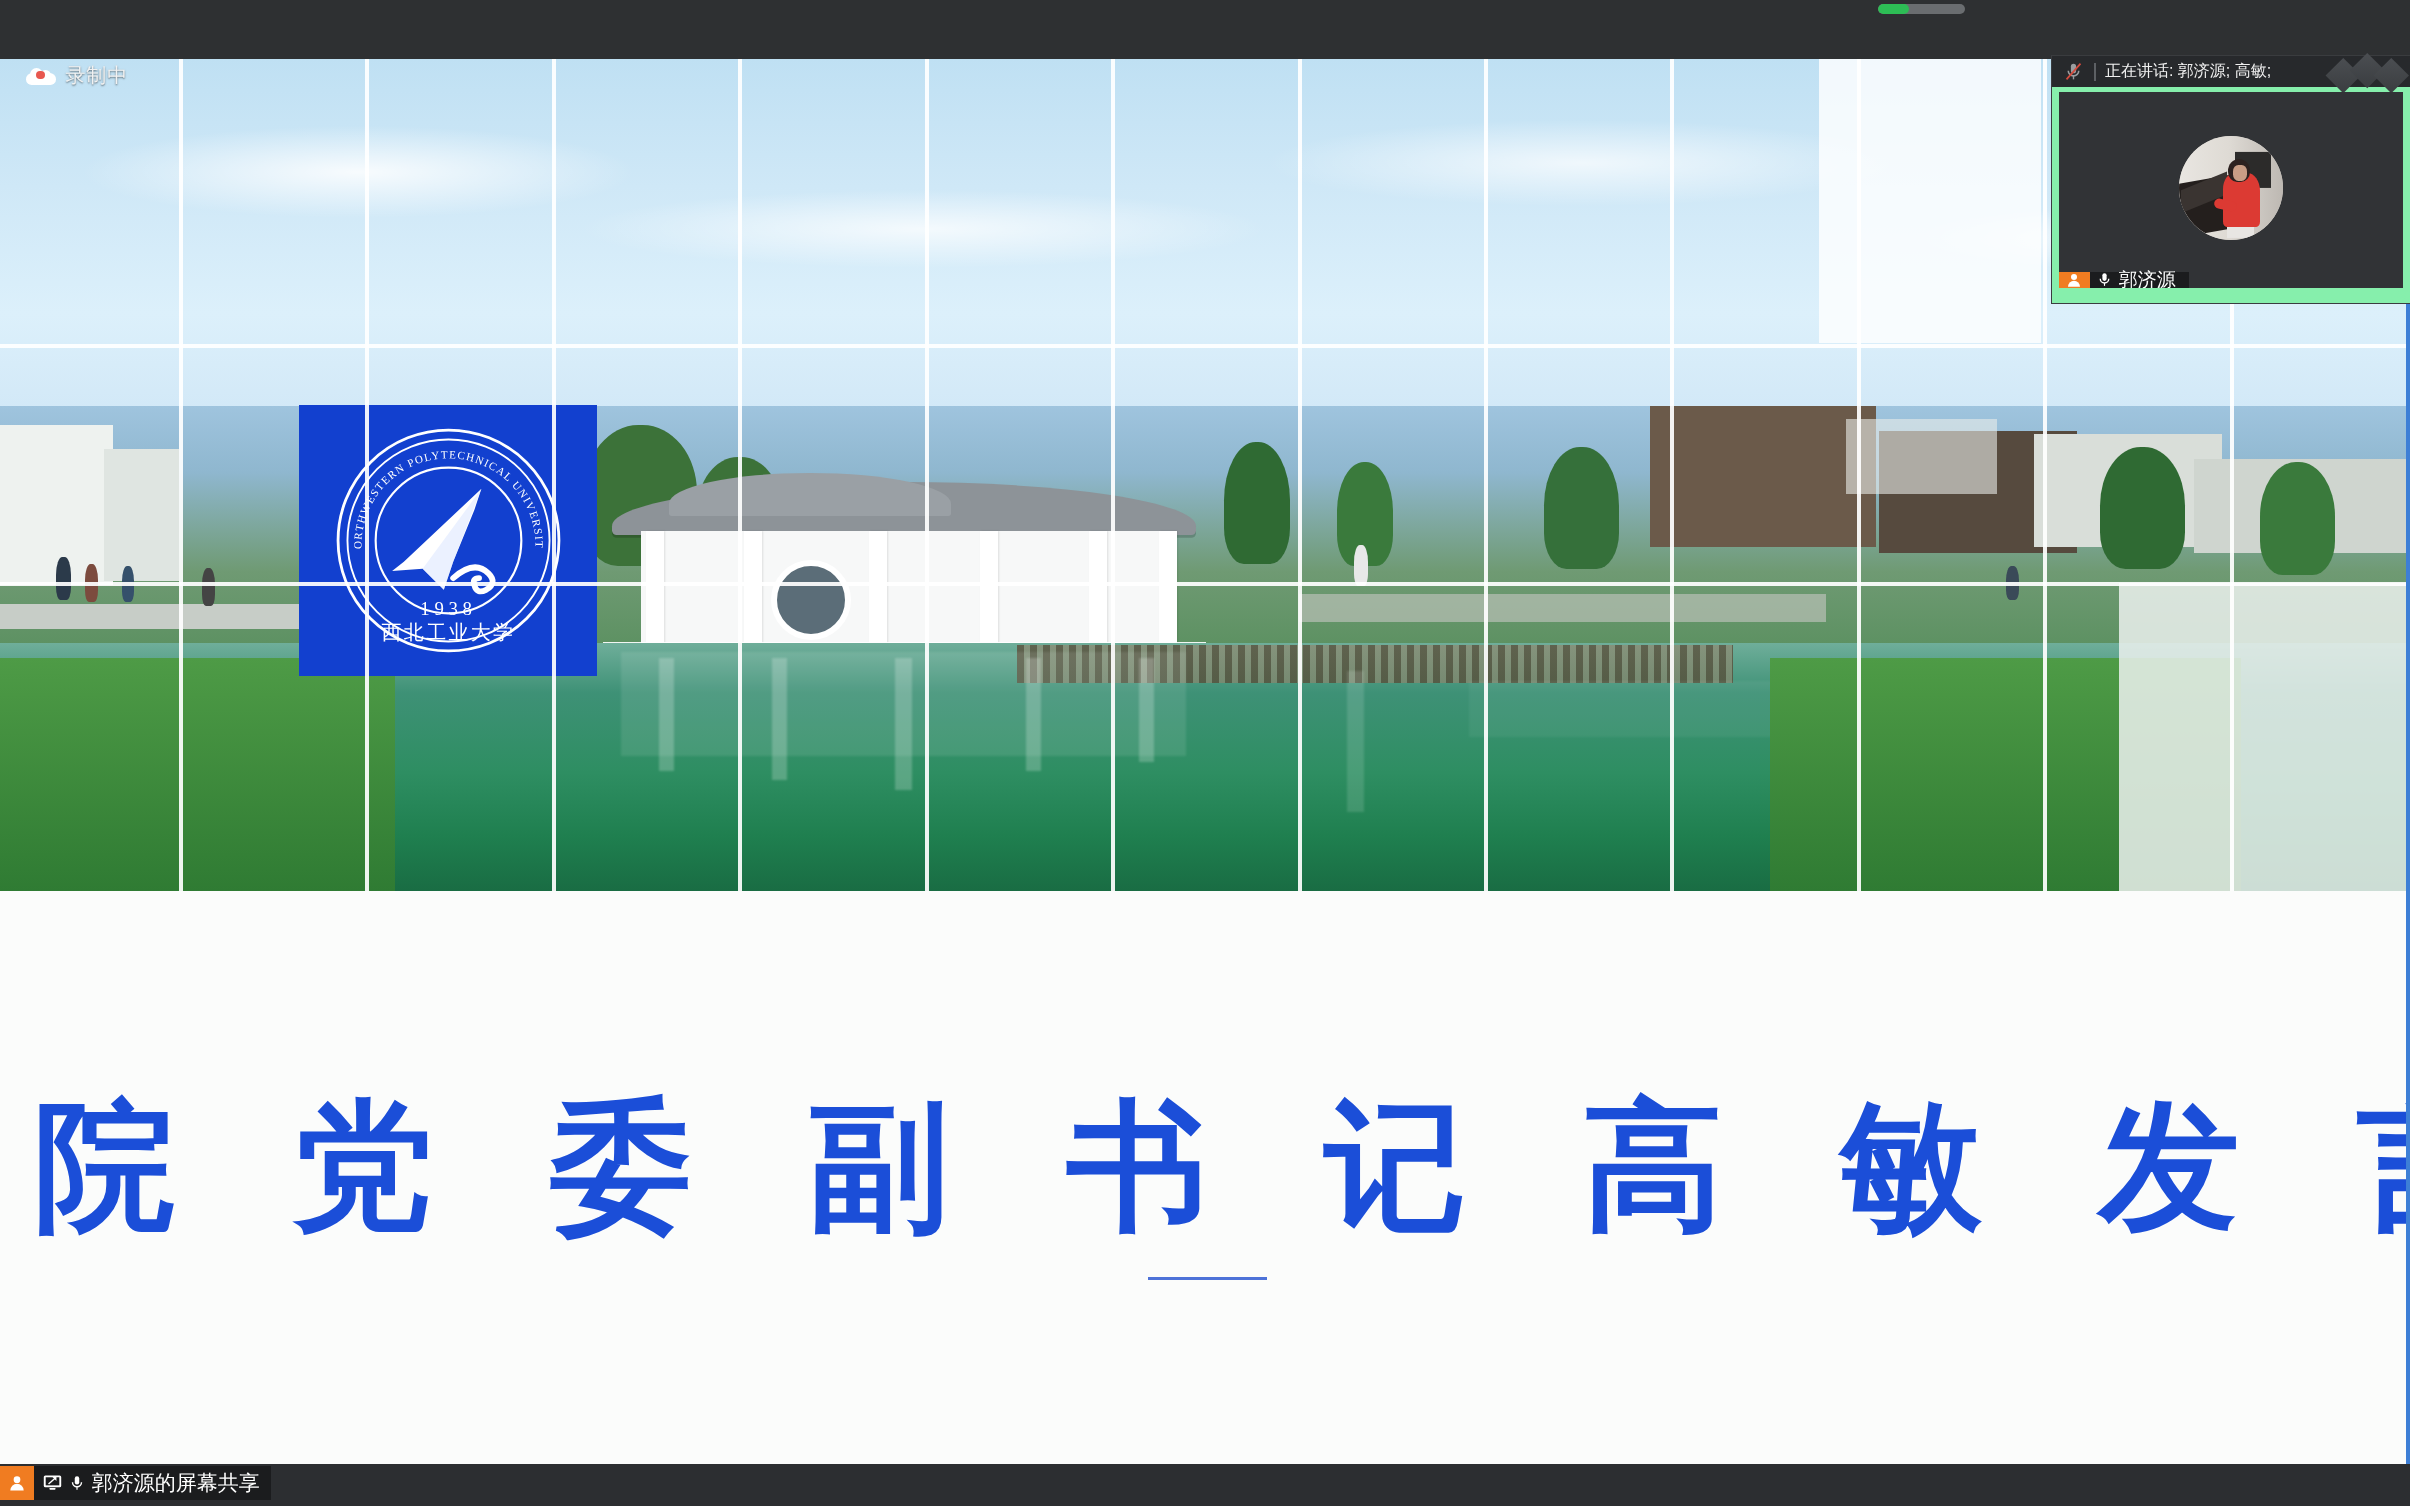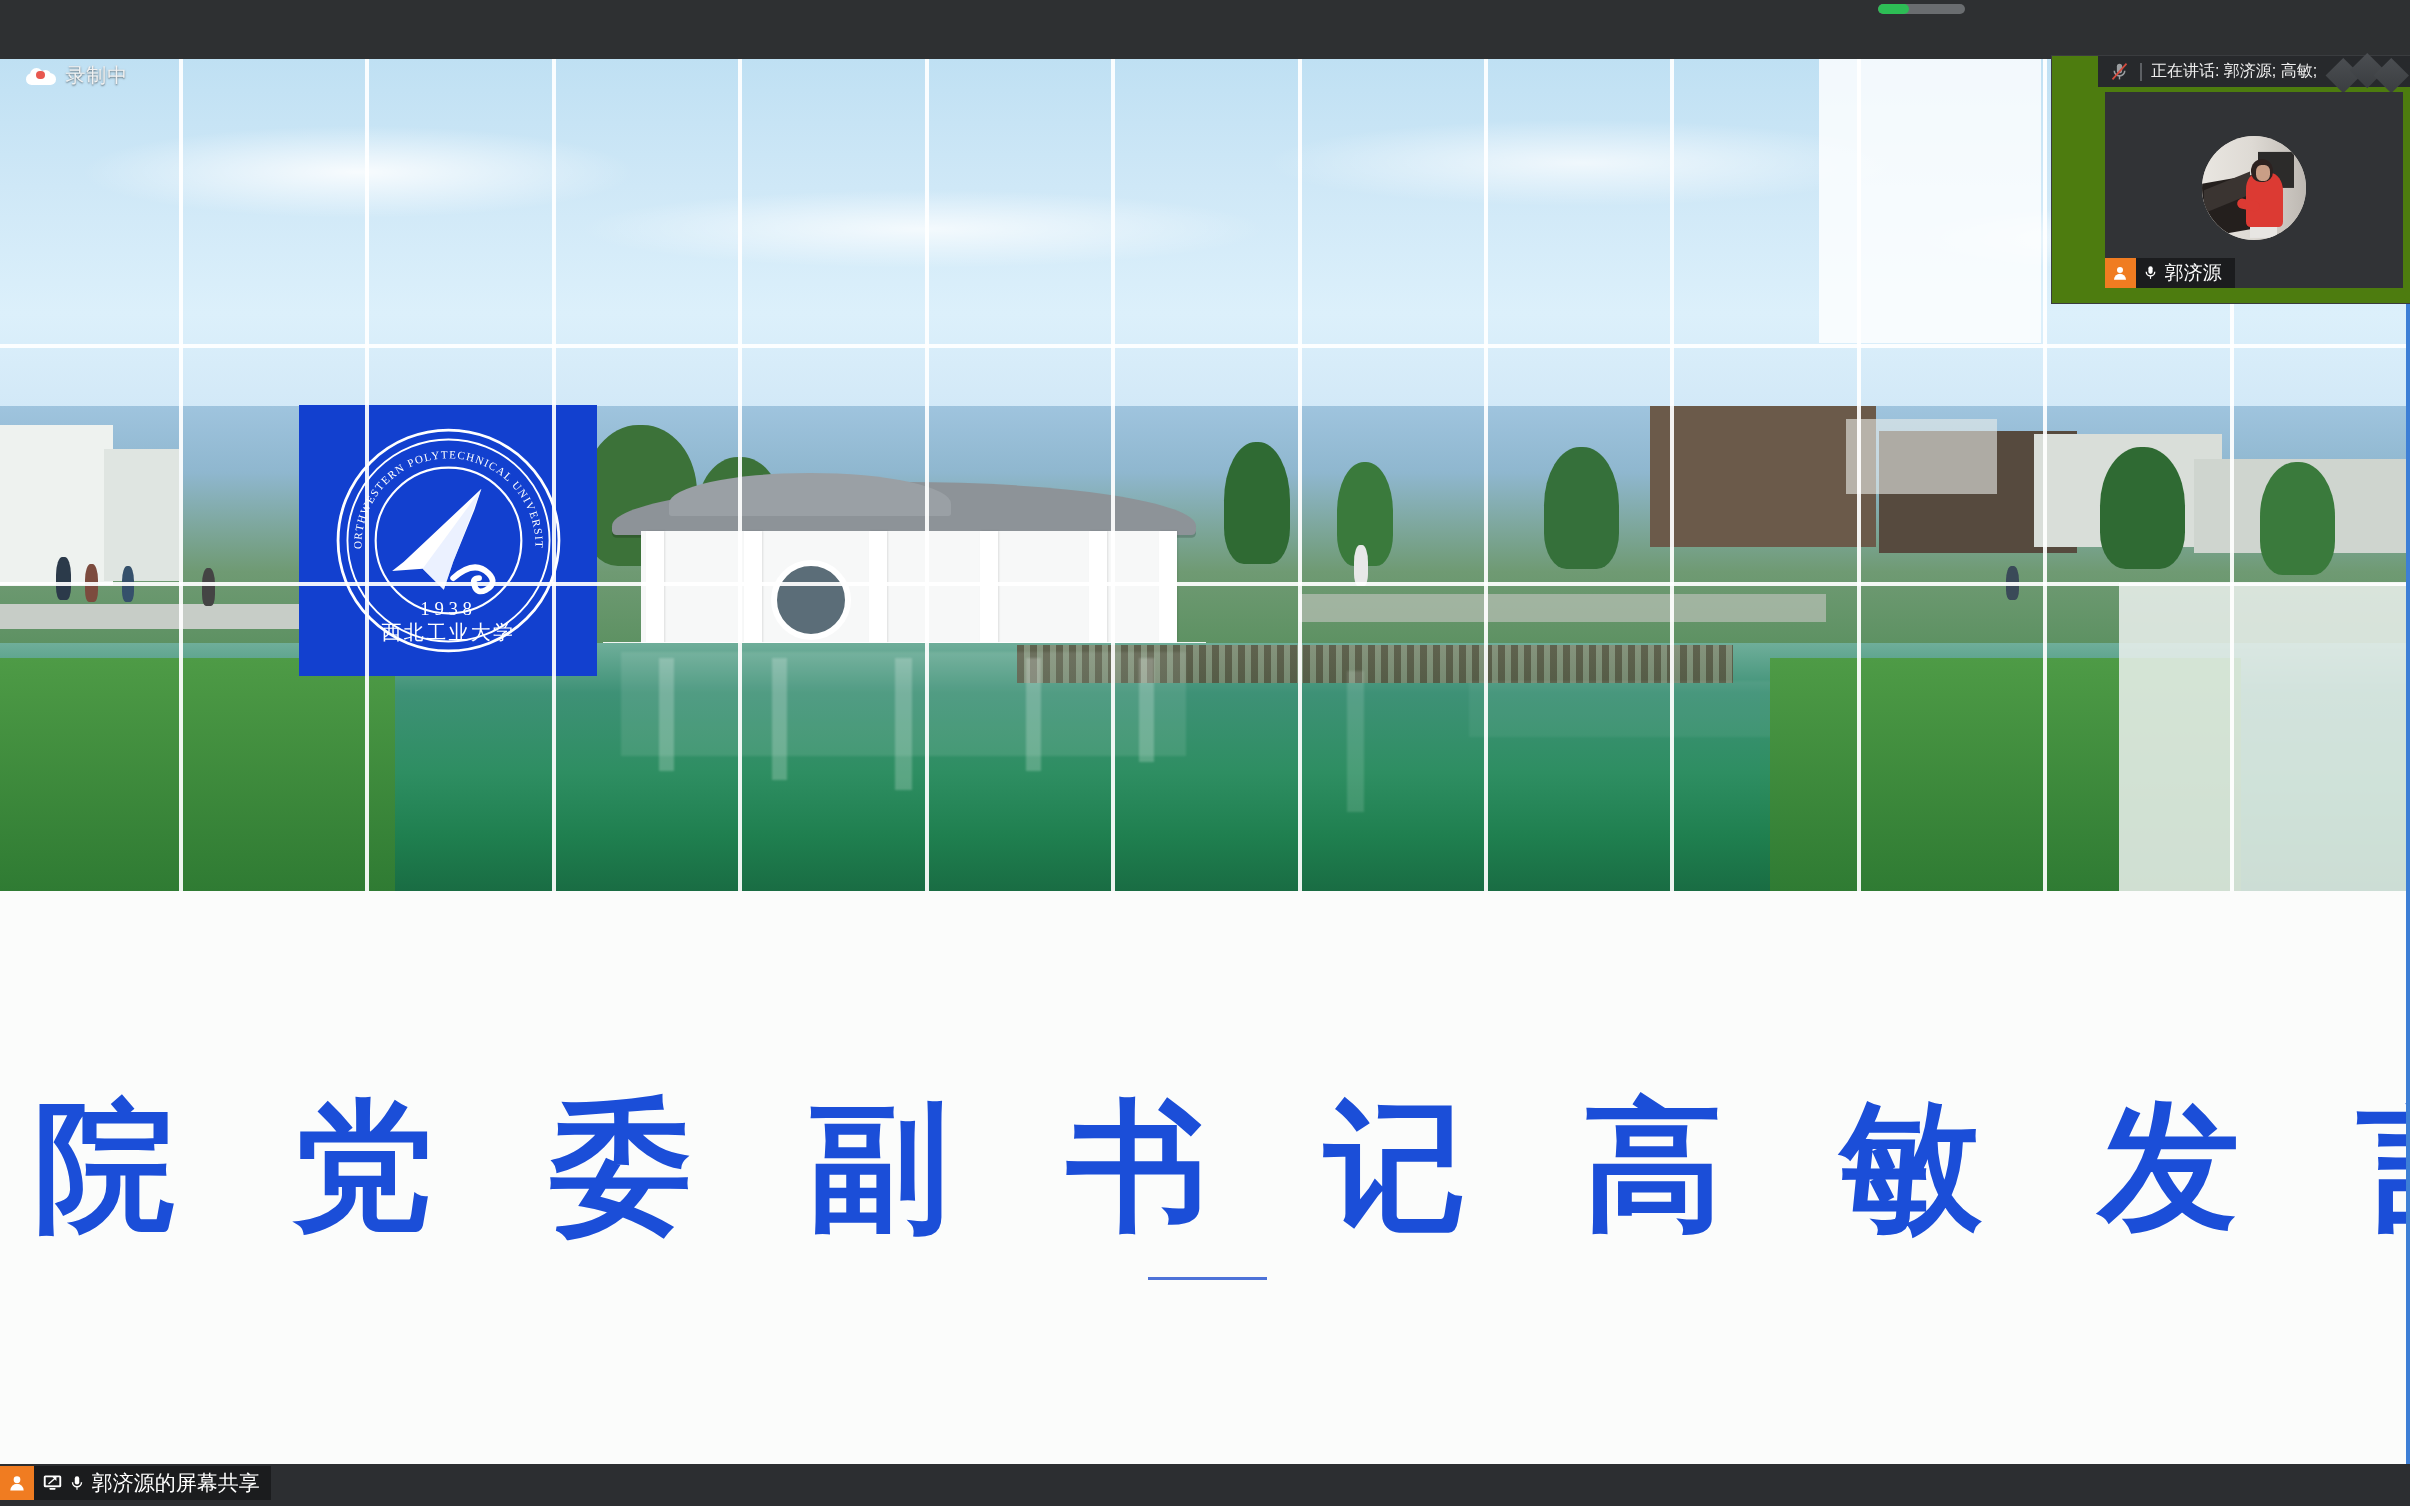--- a/index.html
+++ b/index.html
@@ -263,25 +263,24 @@
     color: #ffffff;
     font-size: 21px;
     white-space: nowrap;
   }
 
   
   .speaker-panel {
     position: absolute;
     left: 2051px; top: 55px;
     width: 360px; height: 249px;
-    background: #4d7c0f;
+    background: #86efac;
     z-index: 70;
     border: 0.9px solid #3a3c3f;
     box-sizing: border-box;
-    padding-left: 46px;
   }
   .speaker-head {
     position: relative;
     height: 31px;
     display: flex; align-items: center;
     background: #27292c;
     padding-left: 11.3px;
     gap: 9.4px;
   }
   .mic-muted-icon { width: 21px; height: 21px; position: relative; flex: none; }
@@ -326,21 +325,21 @@
   .av-body { position: absolute; left: 42%; top: 36%; width: 36%; height: 52%; background: #dc3a33; border-radius: 30% 34% 10% 10%; }
   .av-head { position: absolute; left: 47%; top: 22%; width: 21%; height: 23%; background: #2d2220; border-radius: 50% 50% 42% 42%; }
   .av-face { position: absolute; left: 52%; top: 28%; width: 13%; height: 16%; background: #c99e86; border-radius: 40%; }
   .av-arm  { position: absolute; left: 34%; top: 62%; width: 22%; height: 10%; background: #dc3a33; border-radius: 7.5px; transform: rotate(12deg); }
   .av-pants{ position: absolute; left: 46%; bottom: 2%; width: 26%; height: 18%; background: #e8e6e3; }
 
   .speaker-name-badge {
     position: absolute;
     left: 0; bottom: 0;
     display: flex; align-items: stretch;
-    height: 30px;
+    height: 16px;
   }
   .name-avatar-chip {
     width: 31px;
     background: #f07c21;
     display: flex; align-items: center; justify-content: center;
   }
   .name-badge-body {
     background: #1b1c1e;
     display: flex; align-items: center;
     gap: 5.6px;

